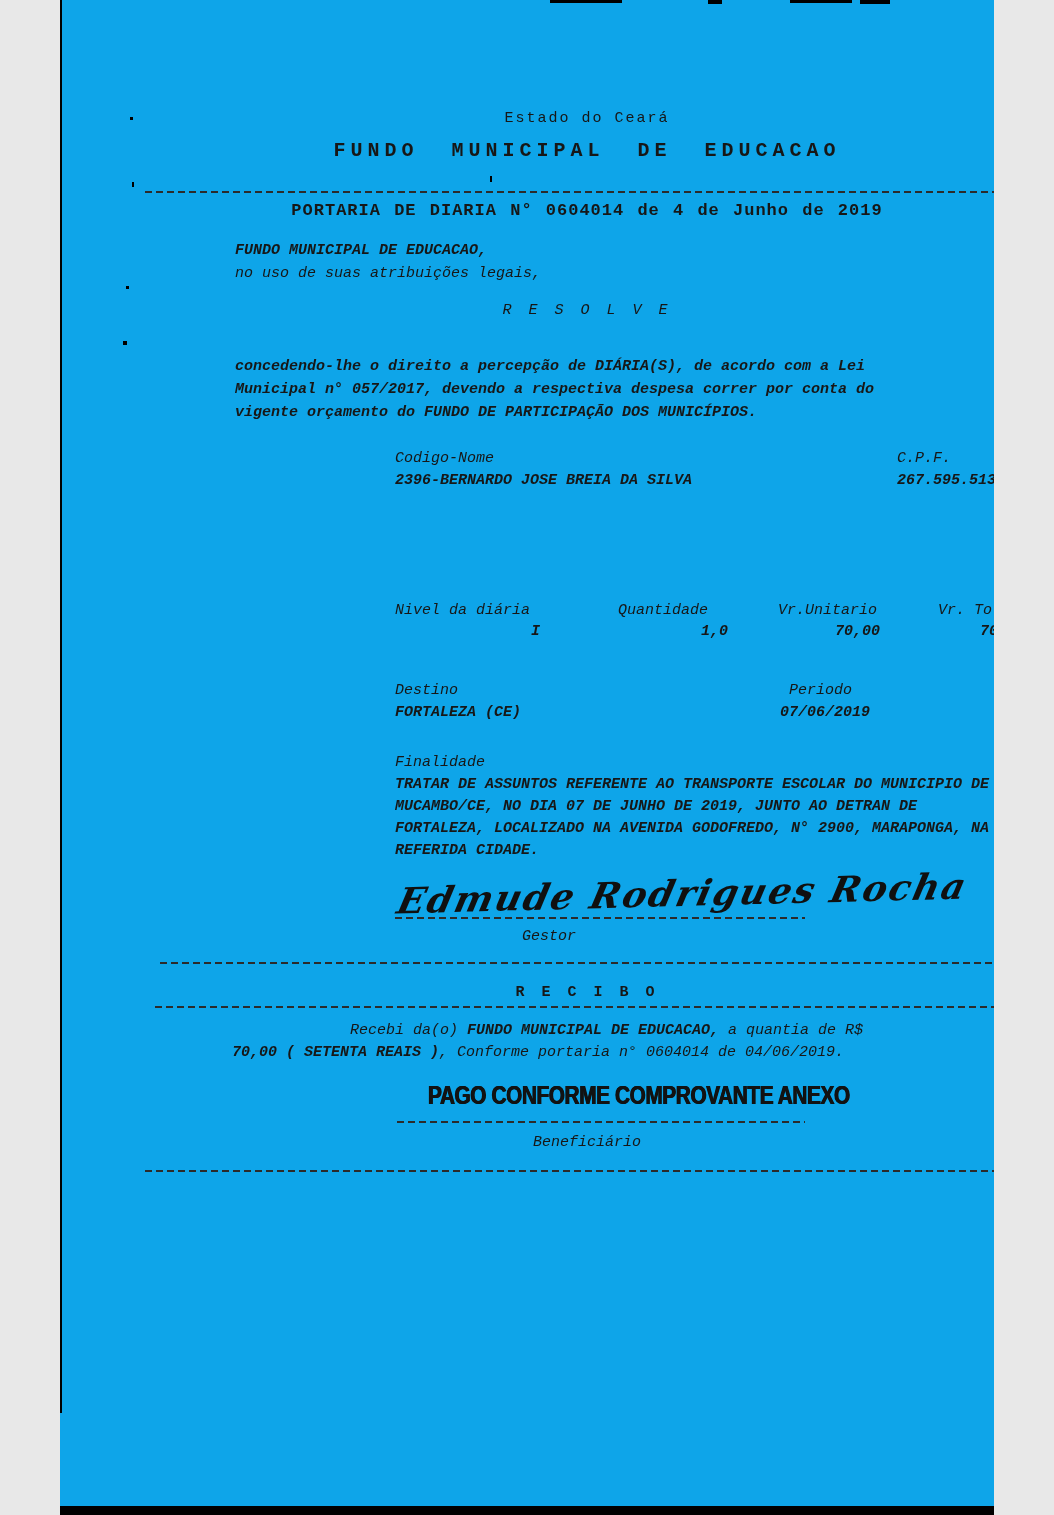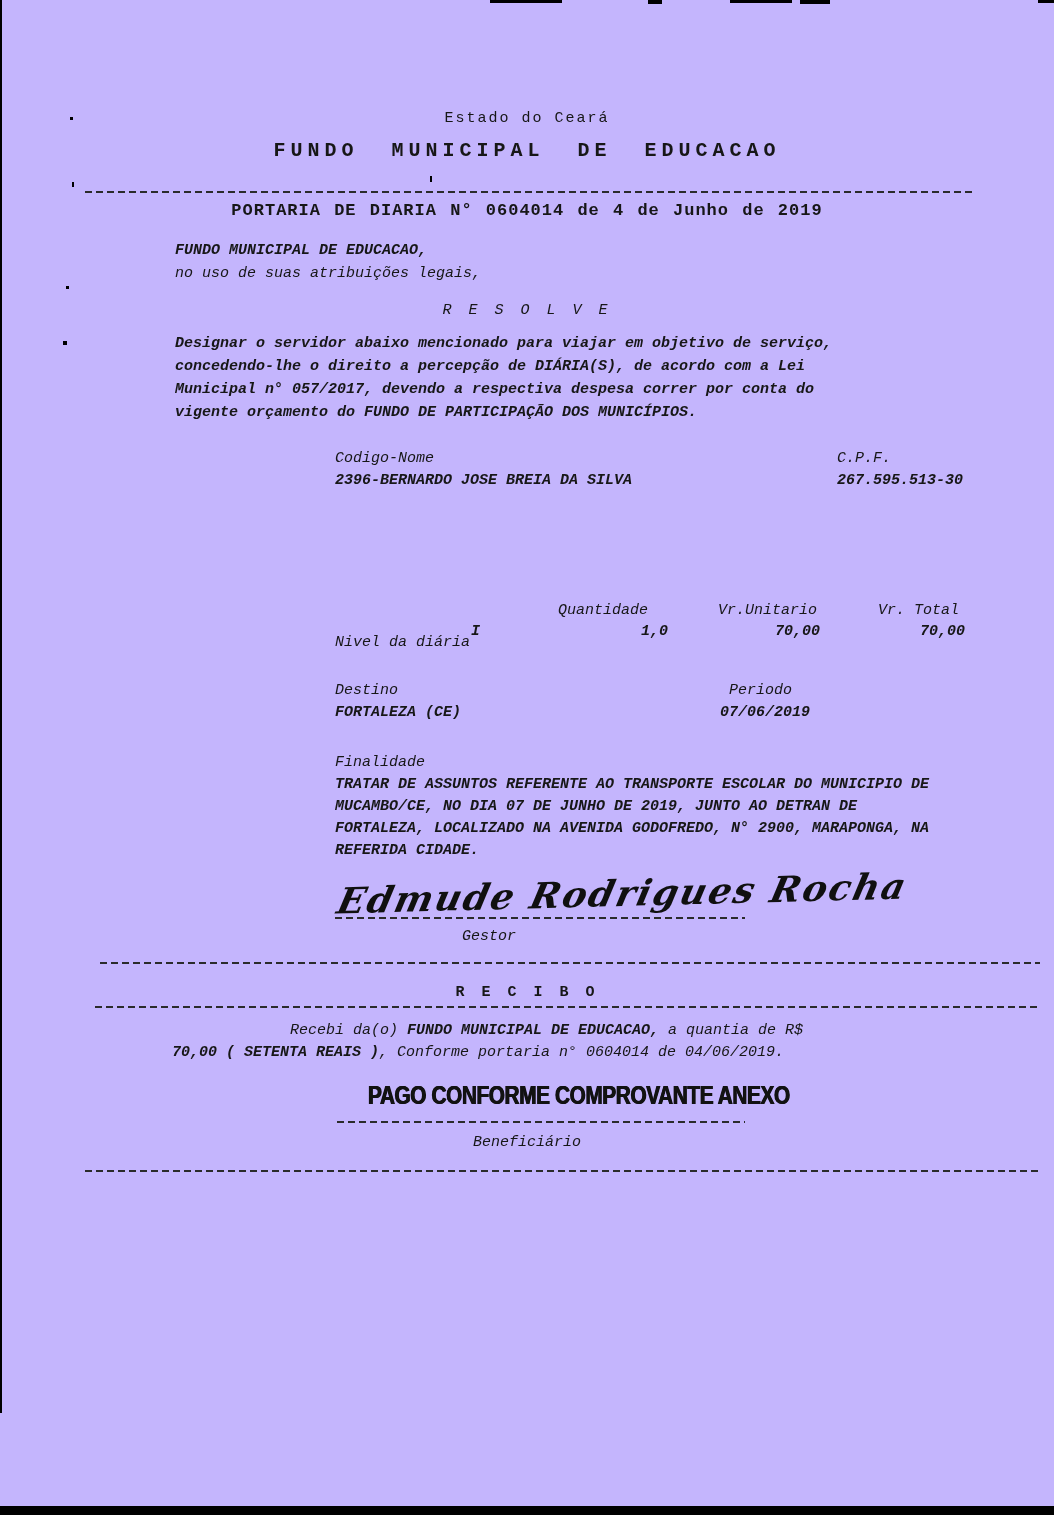--- a/index.html
+++ b/index.html
@@ -1,20 +1,20 @@
 <!DOCTYPE html>
 <html lang="pt"><head>
 <meta charset="utf-8">
 <style>
   html,body{margin:0;padding:0;background:#e8e8e8;}
   .page{
     position:relative;
-    width:1054px;height:1515px;
+    width:934px;height:1515px;
     margin:0 auto;
-    background:#c4b5fd;
+    background:#0ea5e9;
     font-family:"Liberation Mono","DejaVu Sans Mono",monospace;
     color:#171717;
     overflow:hidden;
   }
   .t{position:absolute;white-space:pre;font-size:15px;line-height:22px;}
   .it{font-style:italic;}
   .b{font-weight:bold;}
   .ctr{left:0;width:1054px;text-align:center;}
   .org-title{font-size:20px;font-weight:bold;letter-spacing:5px;word-spacing:16px;}
   .doc-title{font-size:17px;font-weight:bold;letter-spacing:1px;word-spacing:2px;}
@@ -64,31 +64,30 @@
 
   <div class="t ctr estado" style="top:108px;">Estado do Ceará</div>
   <div class="t ctr org-title" style="top:140px;">FUNDO MUNICIPAL DE EDUCACAO</div>
   <div class="dash" style="left:85px;top:191px;width:888px;"></div>
   <div class="t ctr doc-title" style="top:200px;">PORTARIA DE DIARIA N° 0604014 de 4 de Junho de 2019</div>
 
   <div class="t b it" style="left:175px;top:240px;">FUNDO MUNICIPAL DE EDUCACAO,</div>
   <div class="t it" style="left:175px;top:263px;">no uso de suas atribuições legais,</div>
   <div class="t ctr it spaced" style="top:300px;">R E S O L V E</div>
 
-  <div class="t b it lh23" style="left:175px;top:332px;">Designar o servidor abaixo mencionado para viajar em objetivo de serviço,</div>
   <div class="t b it lh23" style="left:175px;top:355px;">concedendo-lhe o direito a percepção de DIÁRIA(S), de acordo com a Lei</div>
   <div class="t b it lh23" style="left:175px;top:378px;">Municipal n° 057/2017, devendo a respectiva despesa correr por conta do</div>
   <div class="t b it lh23" style="left:175px;top:401px;">vigente orçamento do FUNDO DE PARTICIPAÇÃO DOS MUNICÍPIOS.</div>
 
   <div class="t it" style="left:335px;top:448px;">Codigo-Nome</div>
   <div class="t it" style="left:837px;top:448px;">C.P.F.</div>
   <div class="t b it" style="left:335px;top:470px;">2396-BERNARDO JOSE BREIA DA SILVA</div>
   <div class="t b it" style="left:837px;top:470px;">267.595.513-30</div>
 
-  <div class="t it" style="left:335px;top:632px;">Nivel da diária</div>
+  <div class="t it" style="left:335px;top:600px;">Nivel da diária</div>
   <div class="t it" style="left:558px;top:600px;">Quantidade</div>
   <div class="t it" style="left:718px;top:600px;">Vr.Unitario</div>
   <div class="t it" style="left:878px;top:600px;">Vr. Total</div>
   <div class="t b it right" style="left:380px;top:621px;width:100px;">I</div>
   <div class="t b it right" style="left:560px;top:621px;width:108px;">1,0</div>
   <div class="t b it right" style="left:700px;top:621px;width:120px;">70,00</div>
   <div class="t b it right" style="left:845px;top:621px;width:120px;">70,00</div>
 
   <div class="t it" style="left:335px;top:680px;">Destino</div>
   <div class="t it" style="left:720px;top:680px;margin-left:9px;">Periodo</div>

